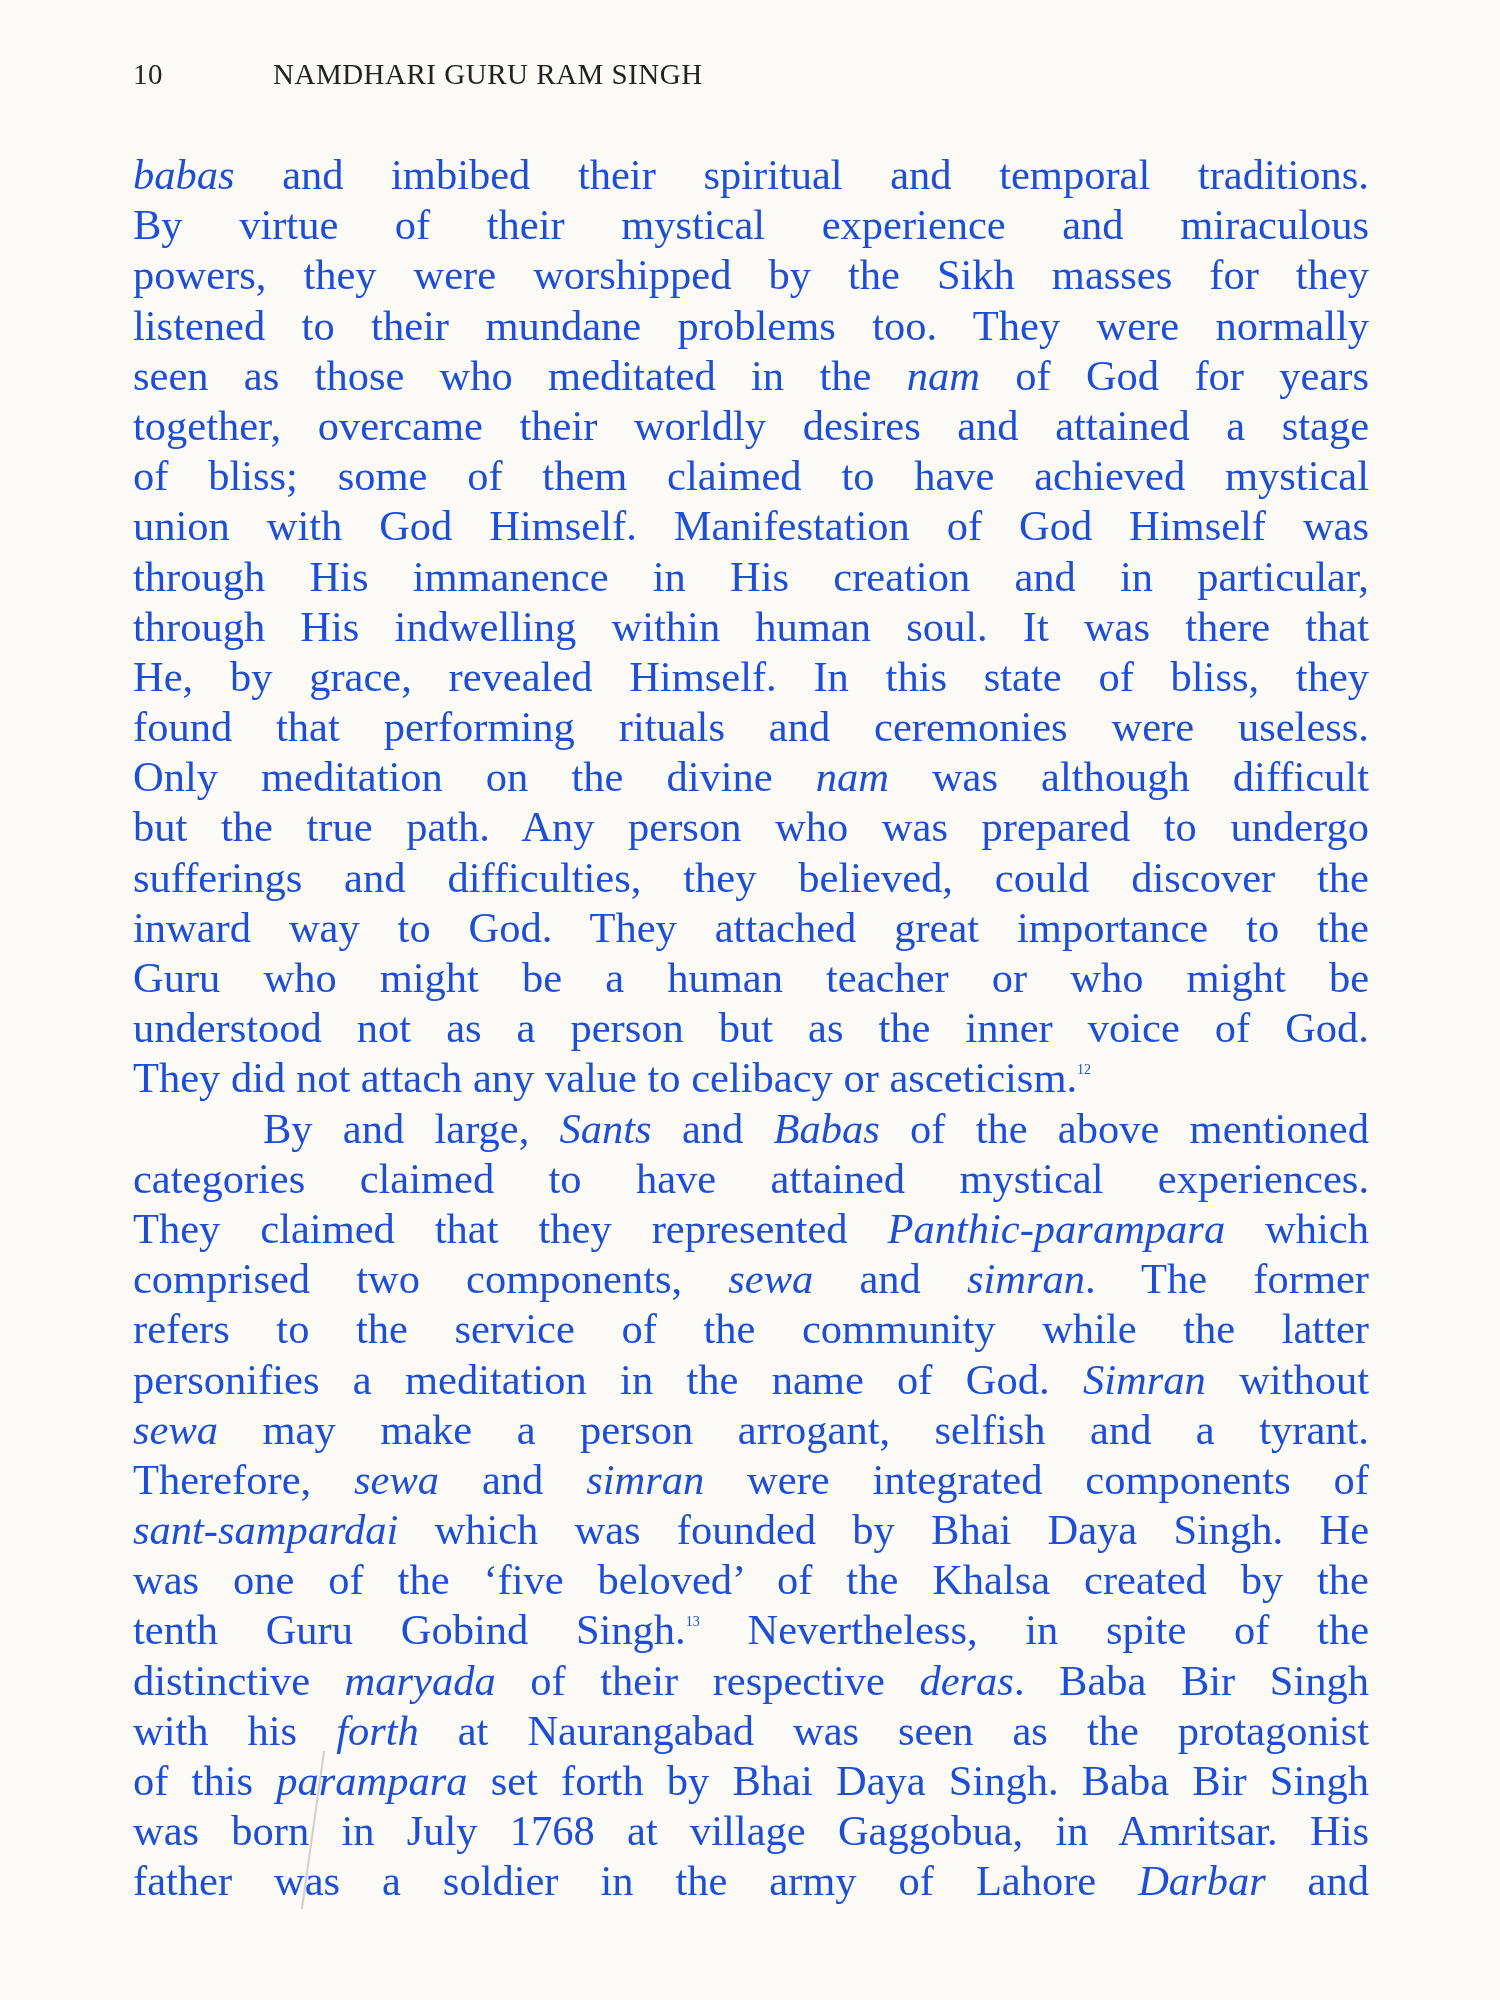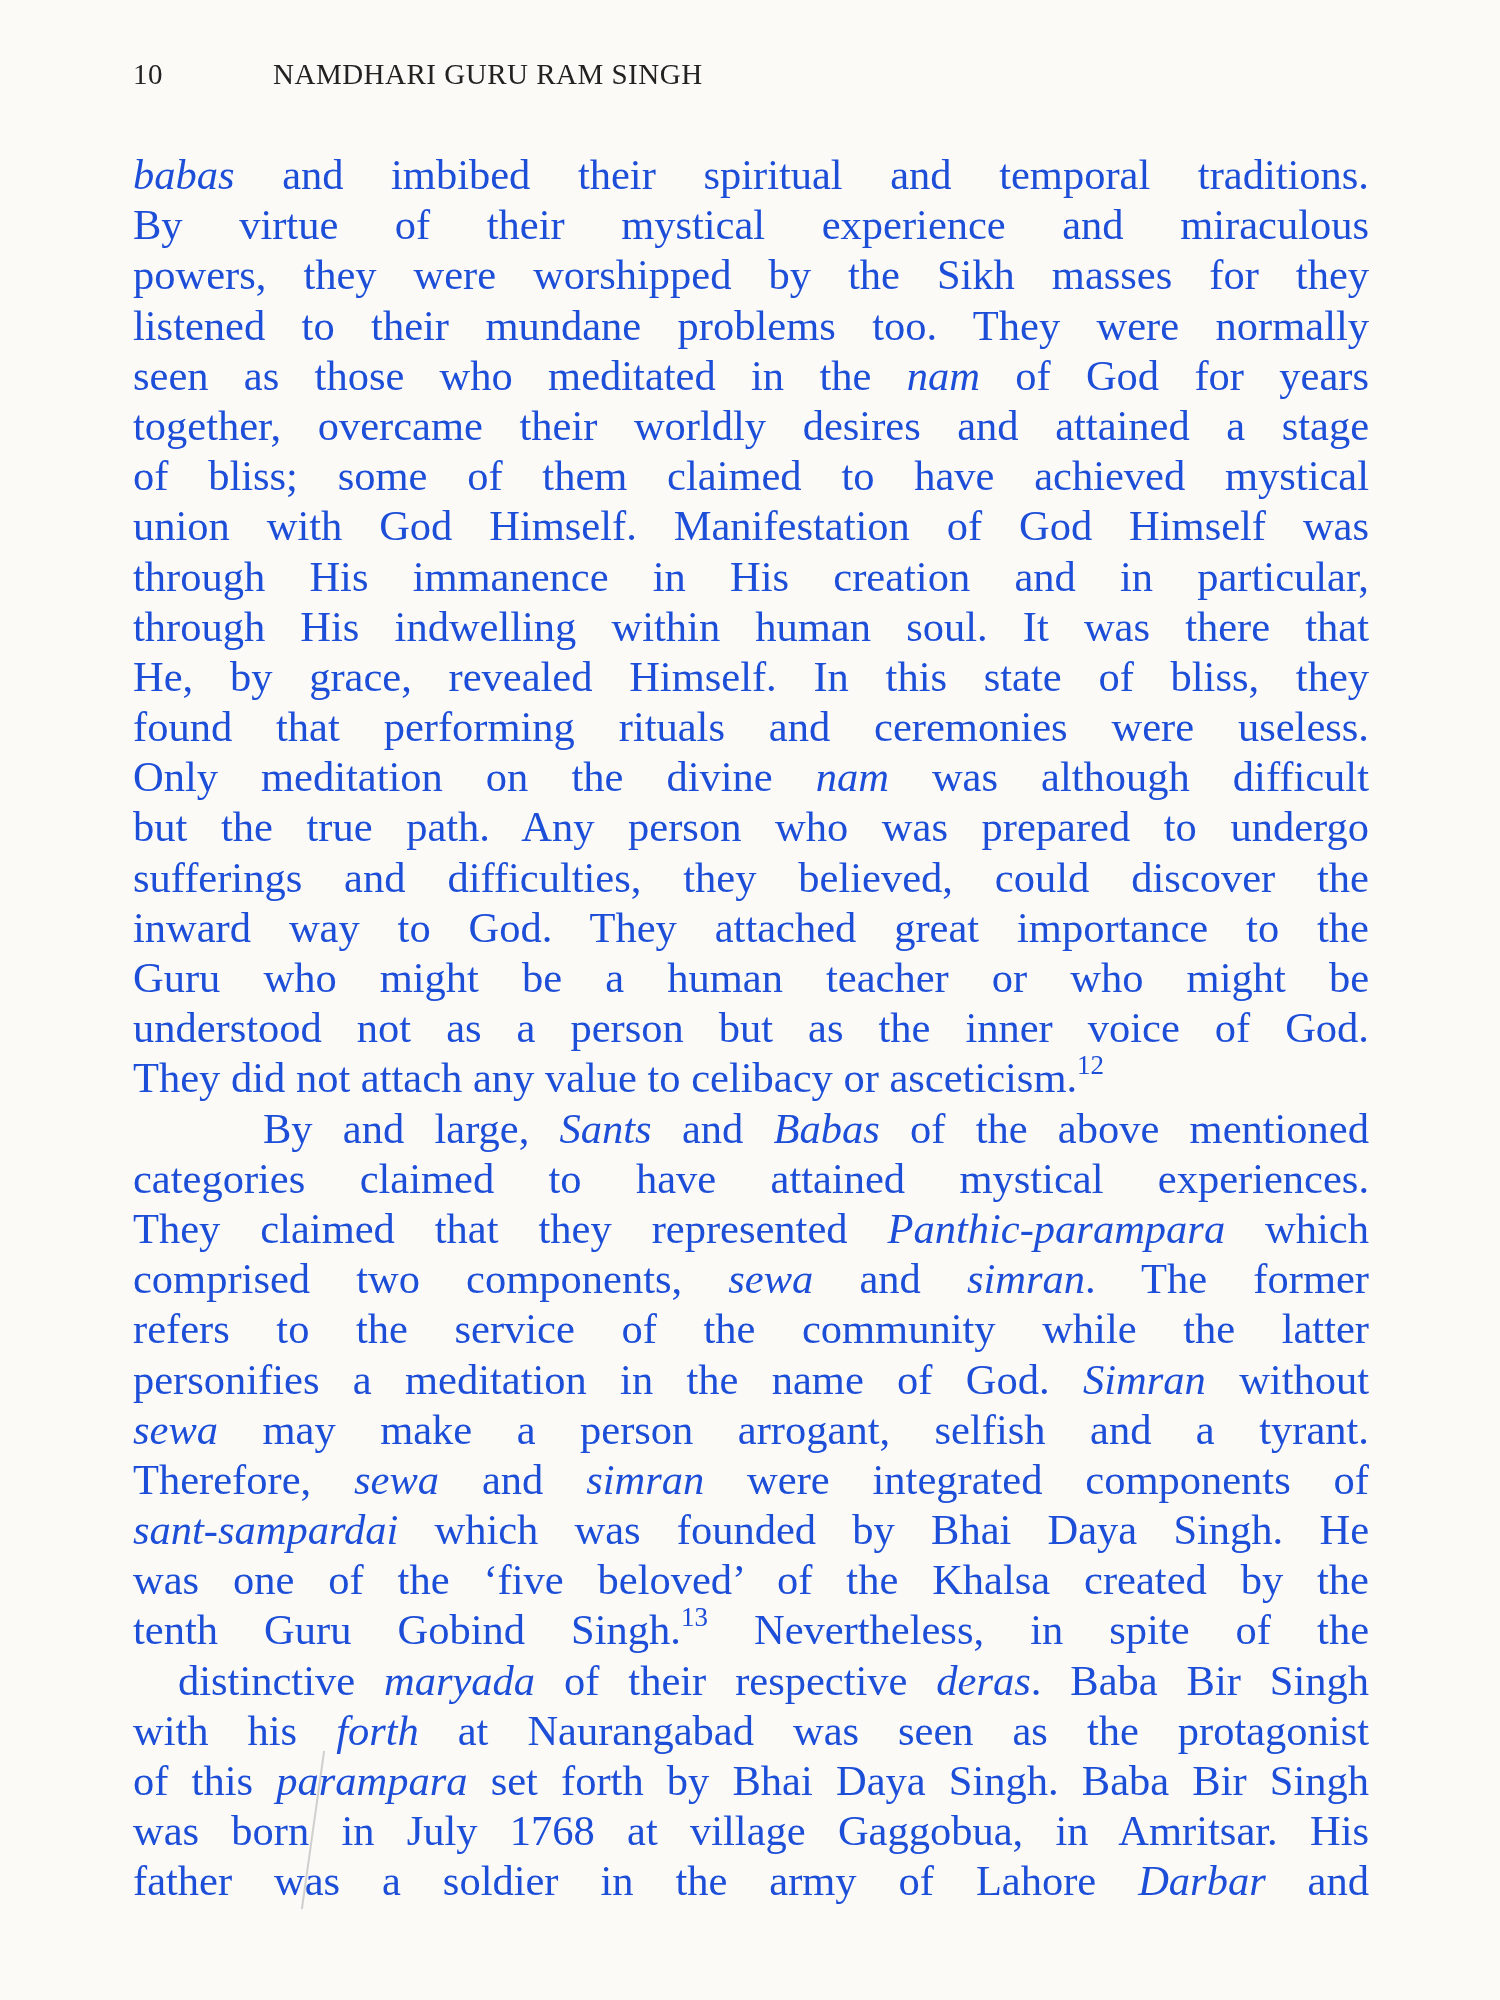--- a/index.html
+++ b/index.html
@@ -25,21 +25,21 @@
   .line {
     height: 50.2px; line-height: 50.2px;
     text-align: justify; text-align-last: justify;
     white-space: nowrap; overflow: visible;
     display: block;
   }
   .line.last { text-align-last: left; }
   .line.indent { padding-left: 130px; }
   .line span { white-space: pre; }
   .it { font-style: italic; }
-  sup.fn { font-size: 27px; vertical-align: 0; position: relative; top: -18px; }
+  sup.fn { font-size: 14px; vertical-align: 0; position: relative; top: -18px; }
   .edge-mark {
     position: absolute; width: 2px; background: rgba(80,80,80,0.25);
   }
 </style>
 </head>
 <body>
 
 <div class="page">
   <div class="running-head">
     <span>10</span>
@@ -70,21 +70,21 @@
       <div class="line" style="word-spacing: 0px;"><span>categories claimed to have attained mystical experiences.</span></div>
       <div class="line" style="word-spacing: 0px;"><span>They claimed that they represented </span><span class="it">Panthic-parampara</span><span> which</span></div>
       <div class="line" style="word-spacing: 0px;"><span>comprised two components, </span><span class="it">sewa</span><span> and </span><span class="it">simran</span><span>. The former</span></div>
       <div class="line" style="word-spacing: 0px;"><span>refers to the service of the community while the latter</span></div>
       <div class="line" style="word-spacing: 0px;"><span>personifies a meditation in the name of God. </span><span class="it">Simran</span><span> without</span></div>
       <div class="line" style="word-spacing: 0px;"><span class="it">sewa</span><span> may make a person arrogant, selfish and a tyrant.</span></div>
       <div class="line" style="word-spacing: 0.00223214px;"><span>Therefore, </span><span class="it">sewa</span><span> and </span><span class="it">simran</span><span> were integrated components of</span></div>
       <div class="line" style="word-spacing: 0px;"><span class="it">sant-sampardai</span><span> which was founded by Bhai Daya Singh. He</span></div>
       <div class="line" style="word-spacing: 0px;"><span>was one of the ‘five beloved’ of the Khalsa created by the</span></div>
       <div class="line" style="word-spacing: 0.00195312px;"><span>tenth Guru Gobind Singh.</span><sup class="fn">13</sup><span> Nevertheless, in spite of the</span></div>
-      <div class="line" style="word-spacing: 0px; margin-left: 45px;"><span>distinctive </span><span class="it">maryada</span><span> of their respective </span><span class="it">deras</span><span>. Baba Bir Singh</span></div>
+      <div class="line" style="word-spacing: 0px;"><span>distinctive </span><span class="it">maryada</span><span> of their respective </span><span class="it">deras</span><span>. Baba Bir Singh</span></div>
       <div class="line" style="word-spacing: 0px;"><span>with his </span><span class="it">forth</span><span> at Naurangabad was seen as the protagonist</span></div>
       <div class="line" style="word-spacing: 0px;"><span>of this </span><span class="it">parampara</span><span> set forth by Bhai Daya Singh. Baba Bir Singh</span></div>
       <div class="line" style="word-spacing: 0px;"><span>was born in July 1768 at village Gaggobua, in Amritsar. His</span></div>
       <div class="line" style="word-spacing: 0.0015625px;"><span>father was a soldier in the army of Lahore </span><span class="it">Darbar</span><span> and</span></div>
     </div>
 
   <div class="edge-mark" style="left:312px;top:1750px;height:160px;transform:rotate(8deg);"></div>
 </div>
 
 </body></html>

